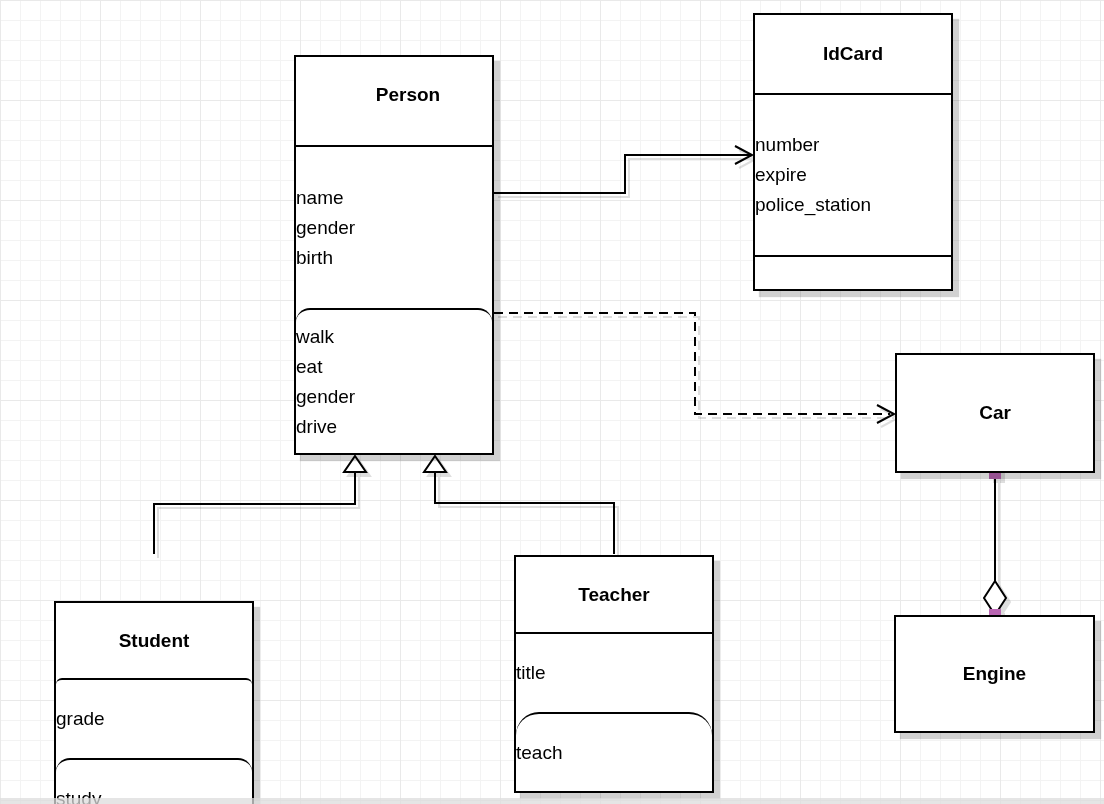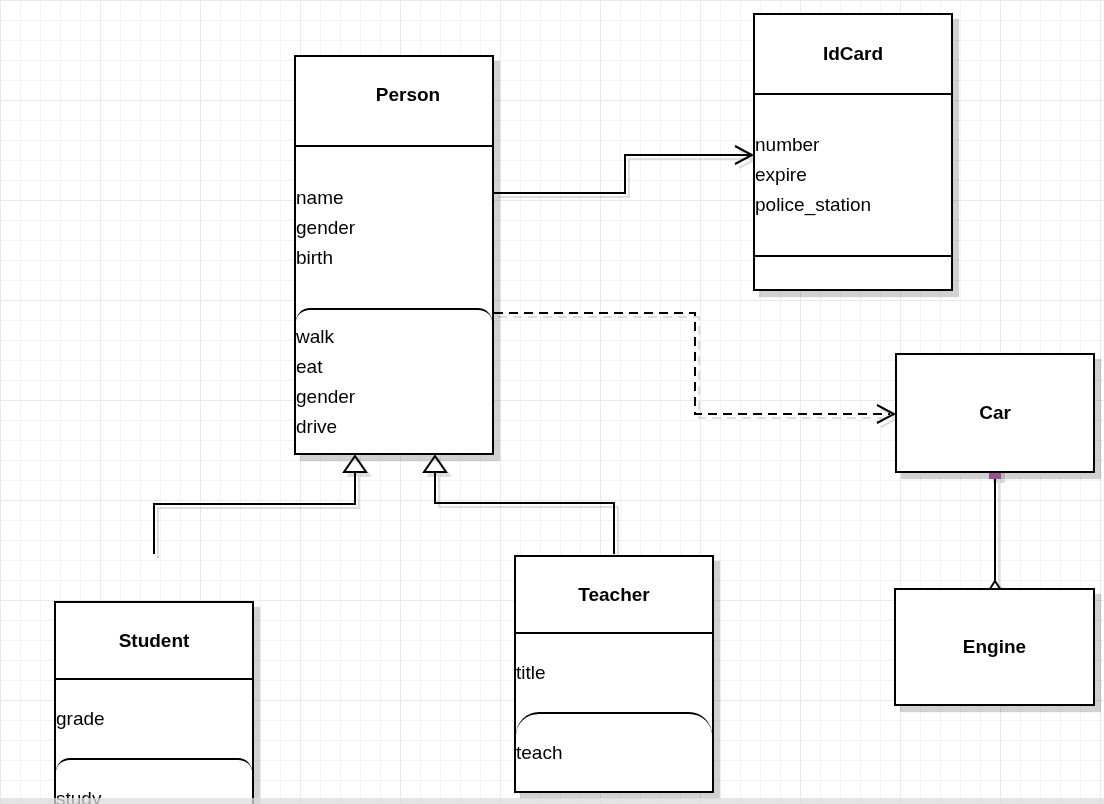--- a/index.html
+++ b/index.html
@@ -123,27 +123,27 @@
       <div class="member">expire</div>
       <div class="member">police_station</div>
     </div>
     <div class="compartment" style="flex:1 1 auto;"></div>
   </div>
 
   <div class="uml-class" style="left:895px; top:353px; width:200px; height:120px;">
     <div class="title title-only">Car</div>
   </div>
 
-  <div class="uml-class" style="left:894px; top:588px; width:201px; height:118px;">
+  <div class="uml-class" style="left:894px; top:615px; width:201px; height:118px;">
     <div class="title title-only">Engine</div>
   </div>
 
   <div class="uml-class" style="left:54px; top:555px; width:200px; height:238px;margin-top:46px;">
     <div class="title" style="height:75px;">Student</div>
-    <div class="compartment" style="height:78px;">
+    <div class="compartment" style="height:78px;border-radius:6px;">
       <div class="member">grade</div>
     </div>
     <div class="compartment" style="flex:1 1 auto;border-radius:14px;">
       <div class="member">study</div>
     </div>
   </div>
 
   <div class="uml-class" style="left:514px; top:555px; width:200px; height:238px;">
     <div class="title" style="height:75px;">Teacher</div>
     <div class="compartment" style="height:78px;">

